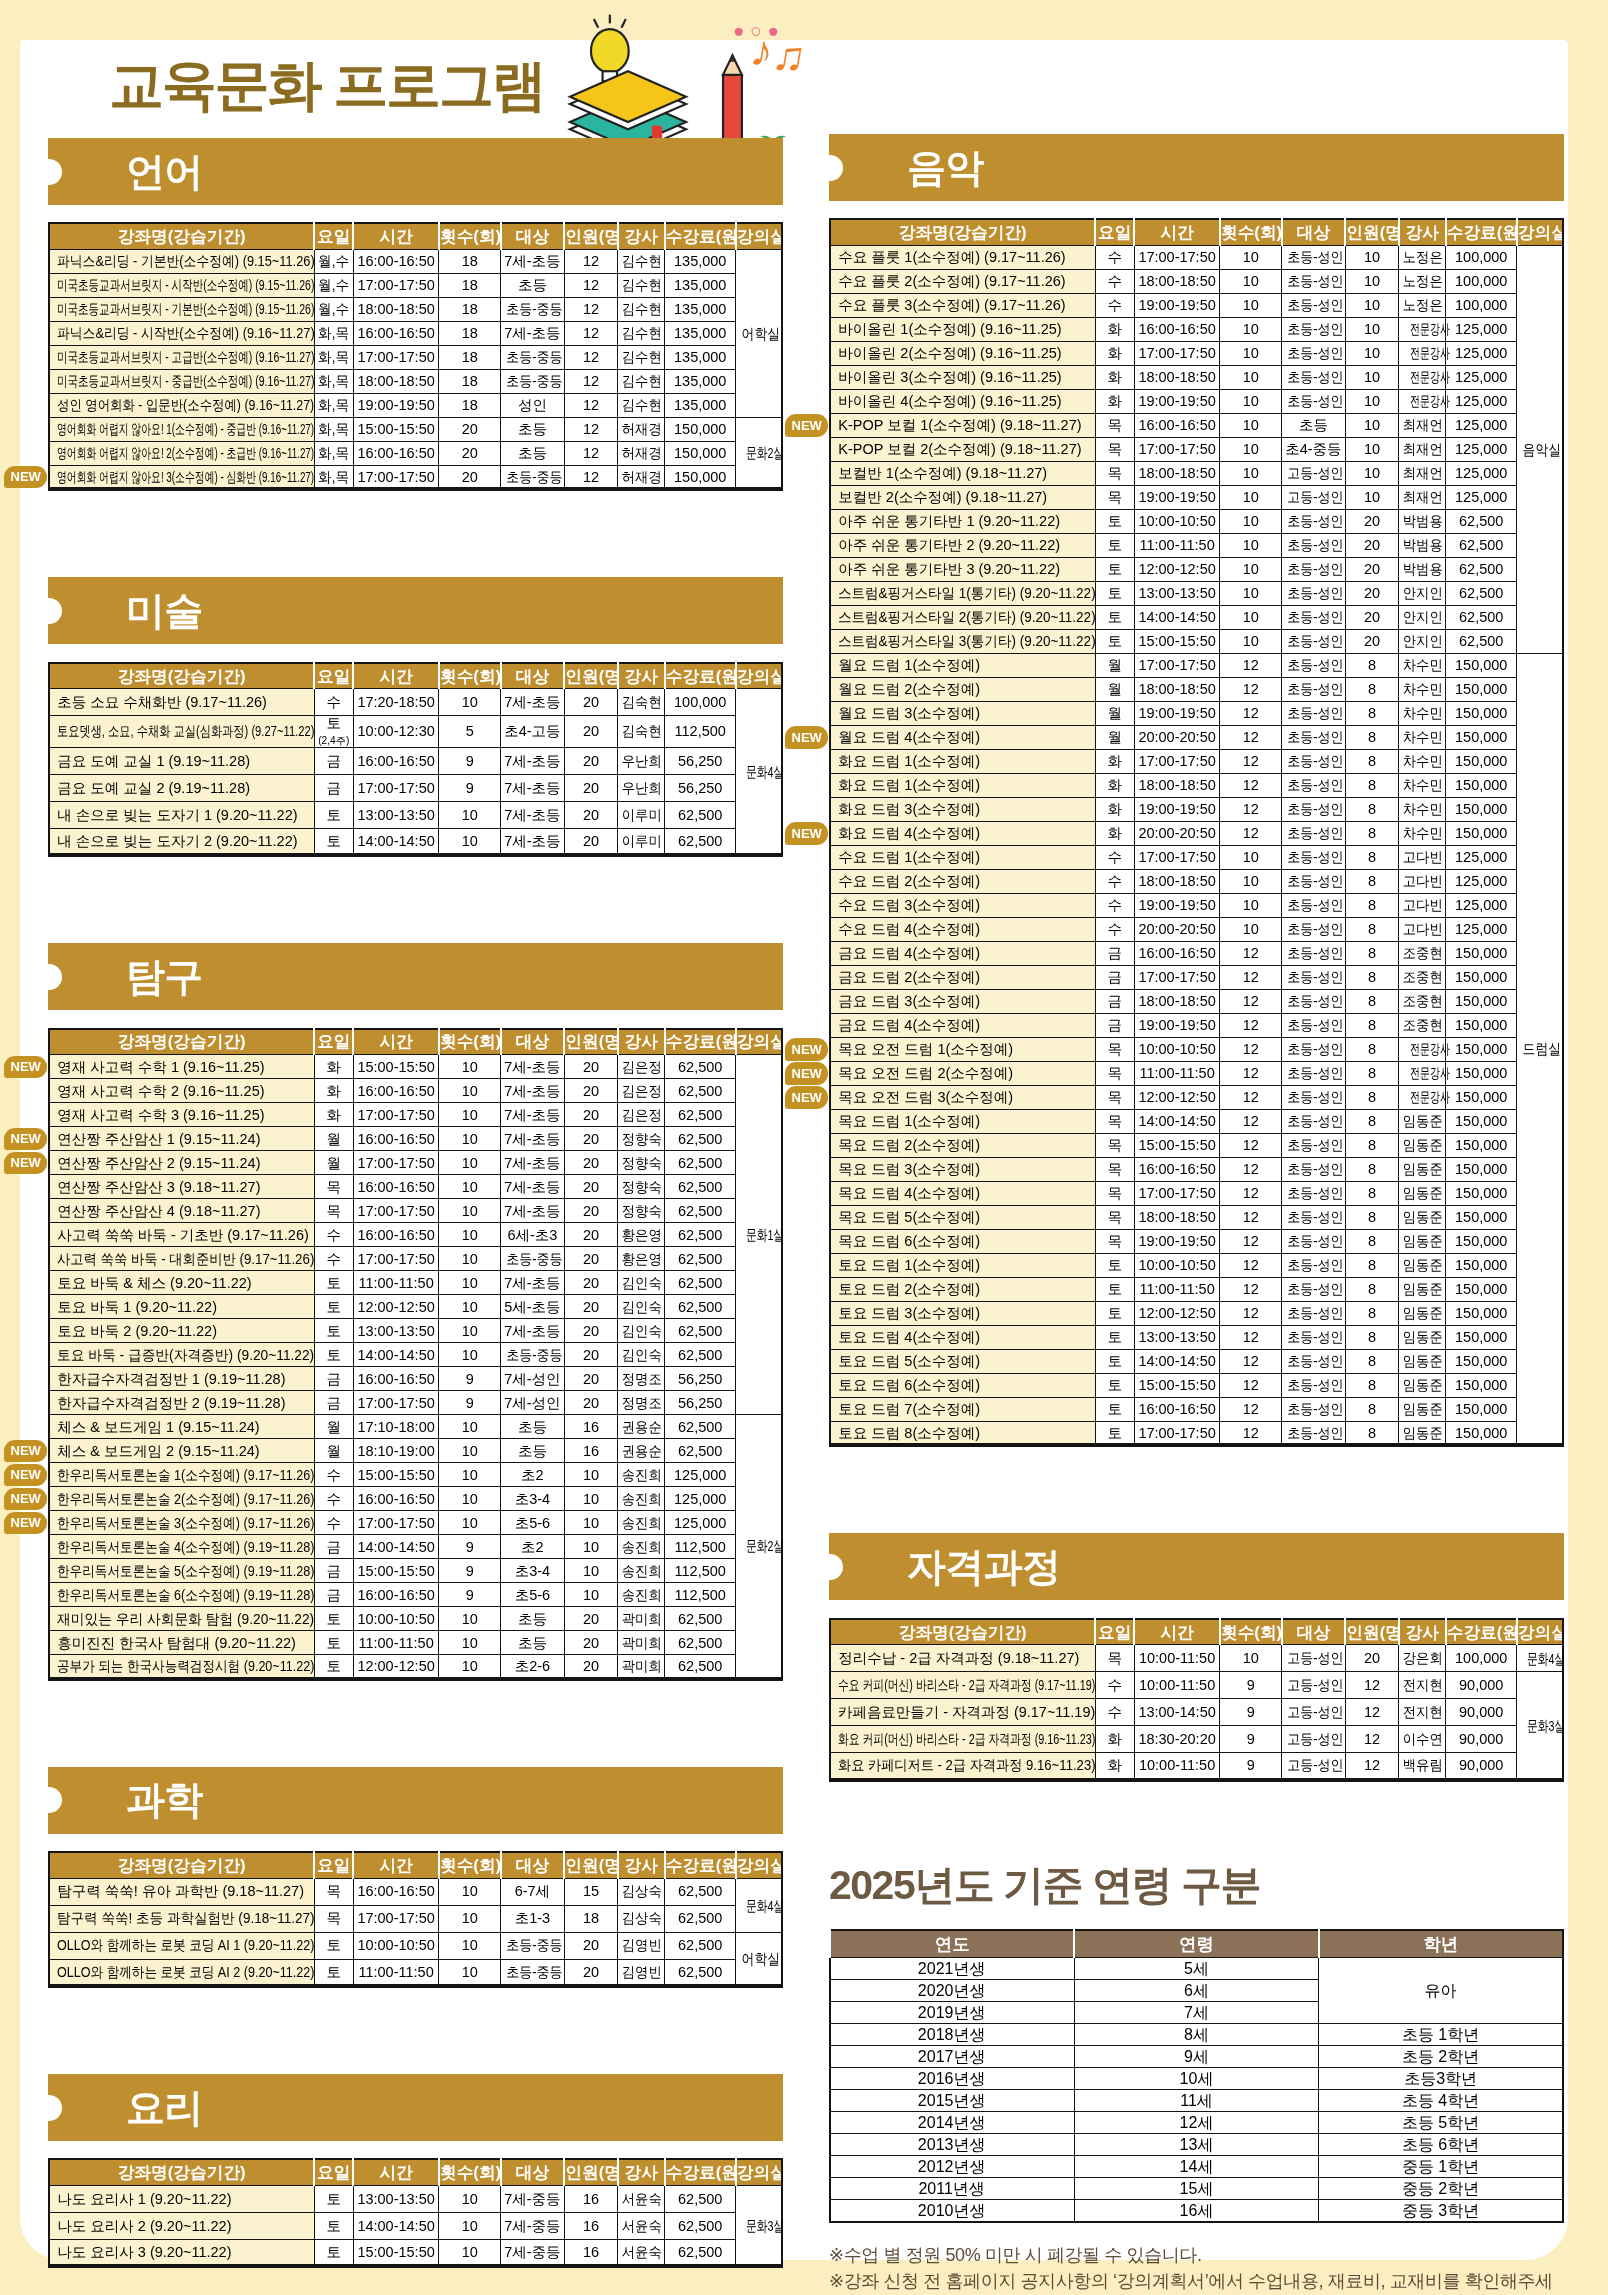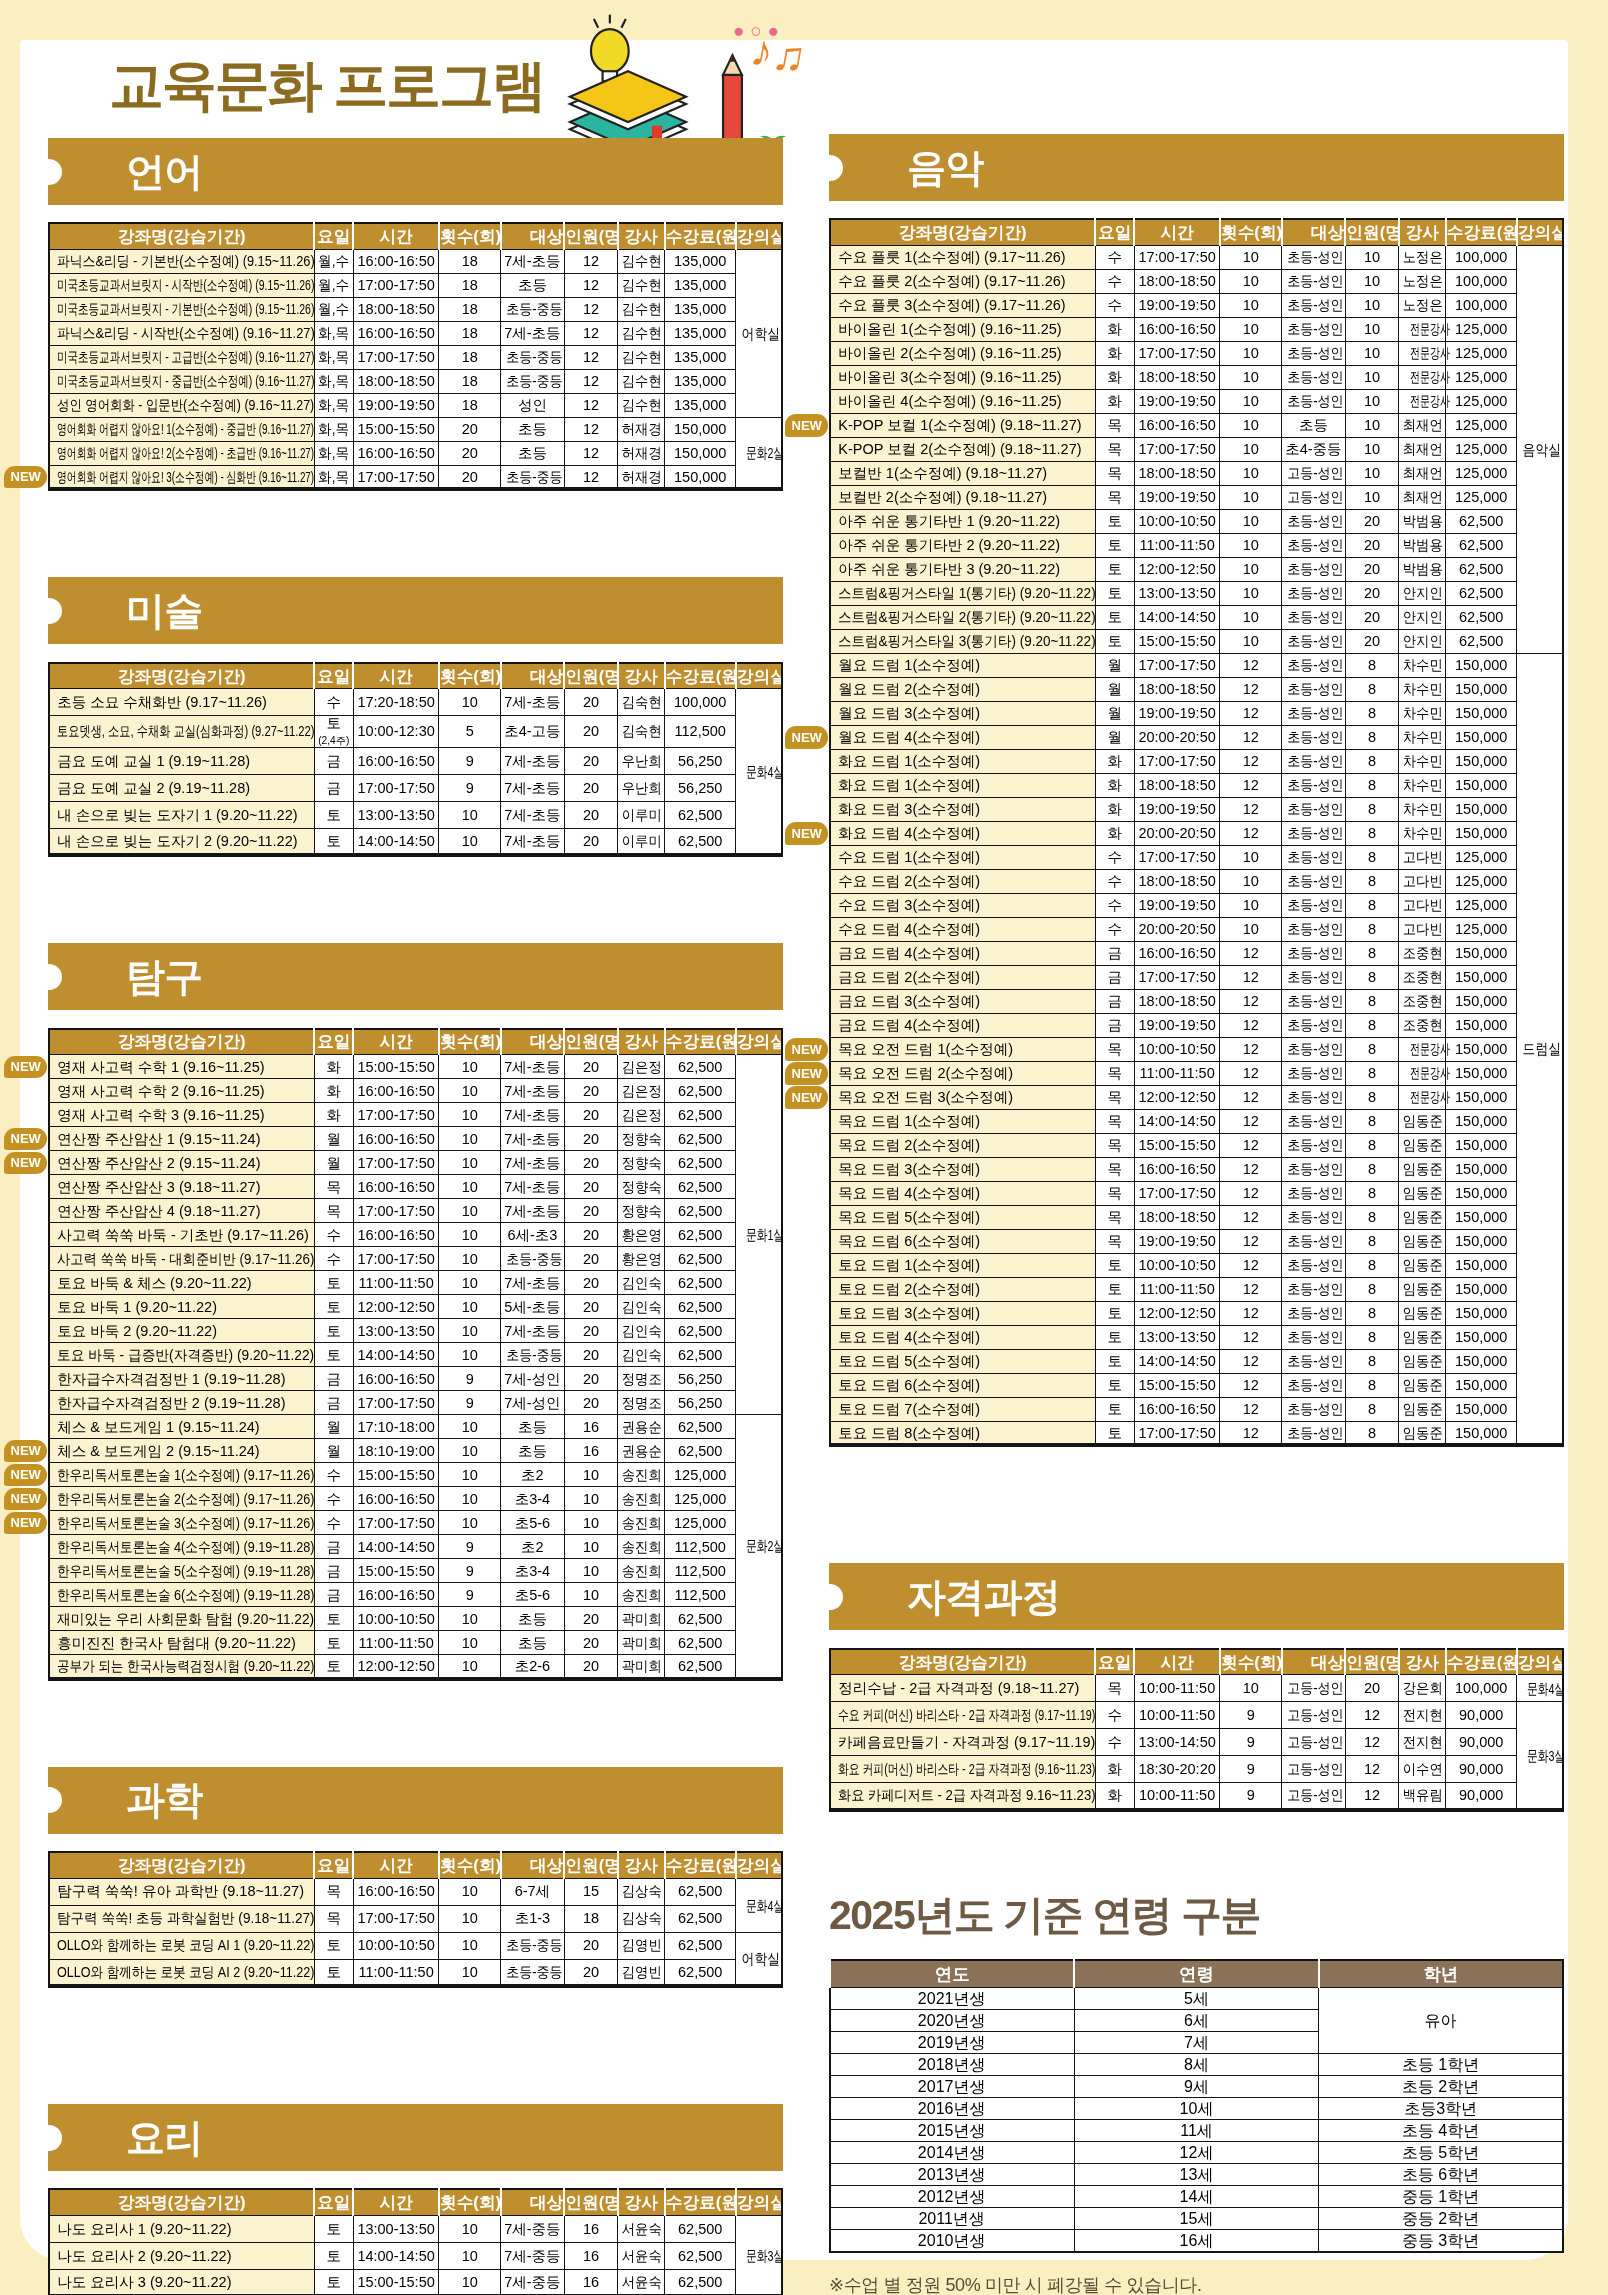--- a/index.html
+++ b/index.html
@@ -47,29 +47,29 @@
   .fit .sub{font-size:10.2px;text-align:right;}
   .new-badge{position:absolute; left:-46px; top:50%; transform:translateY(-50%); z-index:3;
     background:var(--badge); color:#fff; font-size:13px; font-weight:900; padding:3.6px 6.5px;
     border-radius:11px 11px 11px 2.9px; letter-spacing:0;}
 
   
   .course-table th:nth-child(1){width:36.2%;}
   .course-table th:nth-child(2){width:5.3%;}
   .course-table th:nth-child(3){width:11.7%;}
   .course-table th:nth-child(4){width:8.4%;}
-  .course-table th:nth-child(5){width:8.7%;text-align:right;}
+  .course-table th:nth-child(5){width:8.7%;}
   .course-table th:nth-child(6){width:7.3%;}
   .course-table th:nth-child(7){width:6.4%;}
   .course-table th:nth-child(8){width:9.7%;}
   .course-table th:nth-child(9){width:6.3%;}
 
   .rows-tall td{height:27px;}
   .gap-lg{margin-top:86px;}
-  .gap-md{margin-top:116px;}
+  .gap-md{margin-top:86px;}
 
   
   .age-title{margin-top:76px; font-size:41px; font-weight:900; color:var(--age-title); letter-spacing:-1.5px;}
   .age-table{margin-top:16px; border:2.2px solid var(--ink); border-bottom:2.9px solid var(--ink);}
   .age-table th{background:var(--age-head); border-left:2.9px solid #fff; height:28px; font-size:17.4px;}
   .age-table th:nth-child(n){width:33.33%;}
   .age-table td{height:22px; font-size:16px; border:1.5px solid var(--ink);}
   .age-table td.name{background:#fff; text-align:center; padding-left:0;}
 
   .footnotes{margin-top:19px;}

